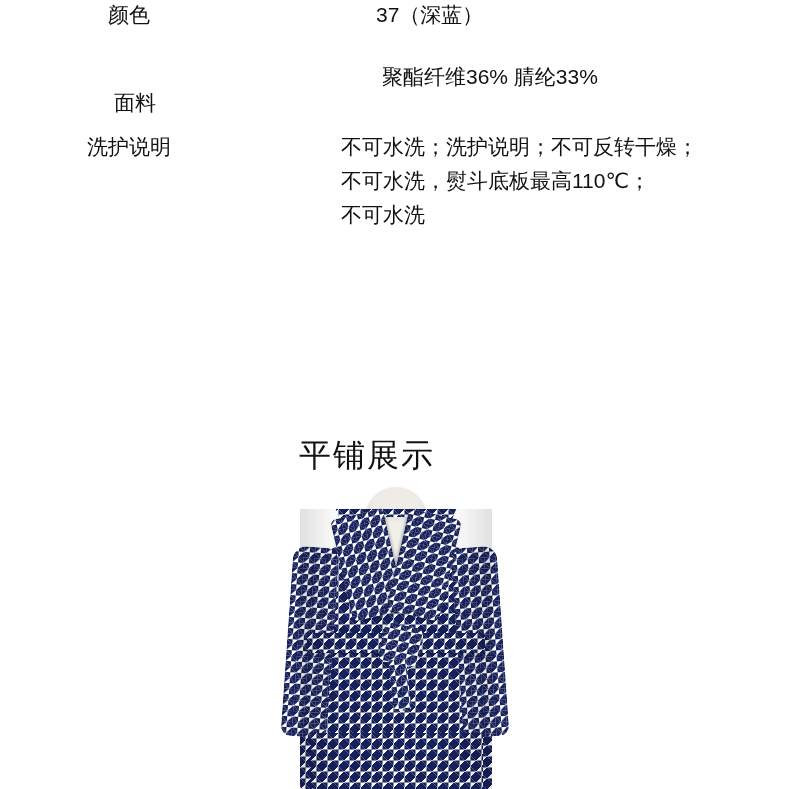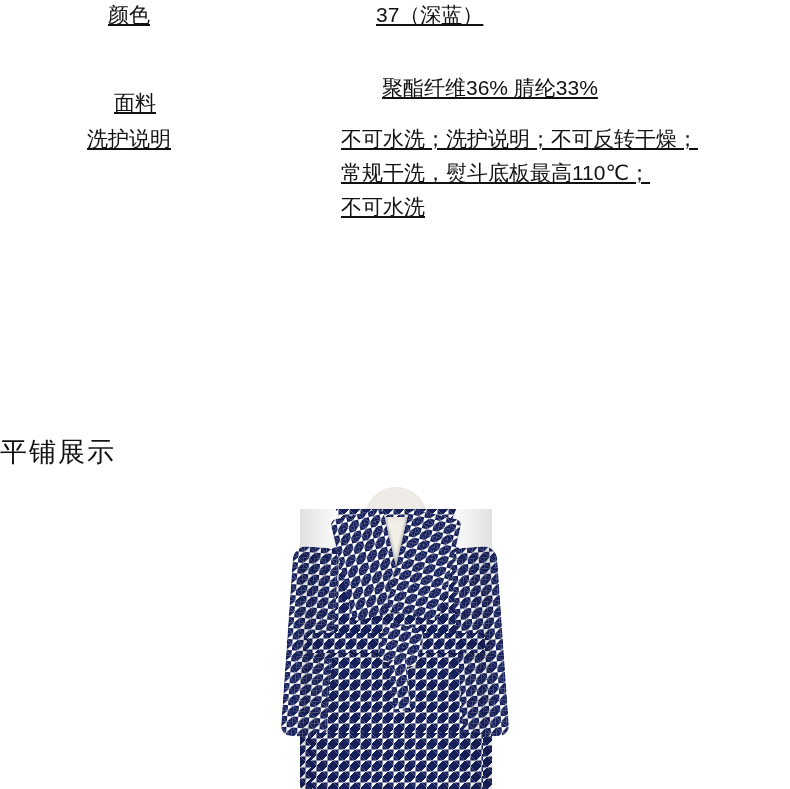--- a/index.html
+++ b/index.html
@@ -14,21 +14,20 @@
     font-family: "Liberation Sans", "DejaVu Sans", sans-serif;
     color: #111111;
     overflow: hidden;
   }
 
   .spec-table {
     position: absolute;
     top: 0;
     left: 0;
     width: 790px;
-    text-decoration: underline;
   }
 
   .spec-row {
     display: flex;
     align-items: flex-start;
   }
 
   .spec-label {
     width: 258px;
     text-align: center;
@@ -45,36 +44,37 @@
     color: #111;
   }
 
   
   .row-color { margin-top: -2px; }
   .row-color .spec-value { padding-left: 118px; }
 
   
   .row-fabric { margin-top: 28px; }
   .row-fabric .spec-label { padding-top: 26px; padding-left: 6px; }
-  .row-fabric .spec-value { padding-left: 118px; margin-top: 11px; }
+  .row-fabric .spec-value { padding-left: 118px; }
   .row-fabric .spec-value .line { display: block; white-space: nowrap; }
 
   
-  .row-care { margin-top: 2px; justify-content: flex-end; }
+  .row-care { margin-top: 10px; justify-content: flex-end; }
   .row-care .spec-label { padding-top: 0px; }
   .row-care .spec-value { padding-left: 83px; }
   .row-care .spec-value .line { display: block; white-space: nowrap; }
 
   .section-title {
     position: absolute;
     top: 434px;
     left: 0;
     width: 734px;
+    text-align: center;
     font-family: "DejaVu Serif", "Liberation Serif", serif;
-    font-size: 27px;
+    font-size: 32px;
     letter-spacing: 2px;
     color: #111;
   }
 
   
   .photo-area {
     position: absolute;
     top: 487px;
     left: 0;
     width: 790px;
@@ -244,21 +244,21 @@
     <div class="spec-label">面料</div>
     <div class="spec-value">
       <span class="line">聚酯纤维36% 腈纶33%</span>
     </div>
   </div>
 
   <div class="spec-row row-care">
     <div class="spec-label">洗护说明</div>
     <div class="spec-value">
       <span class="line">不可水洗；洗护说明；不可反转干燥；</span>
-      <span class="line">常规干洗，熨斗底板最高110℃；</span>
+      <span class="line">不可水洗，熨斗底板最高110℃；</span>
       <span class="line">不可水洗</span>
     </div>
   </div>
 
 </div>
 
 <div class="section-title">平铺展示</div>
 
 <div class="photo-area">
   <div class="photo-inner">

